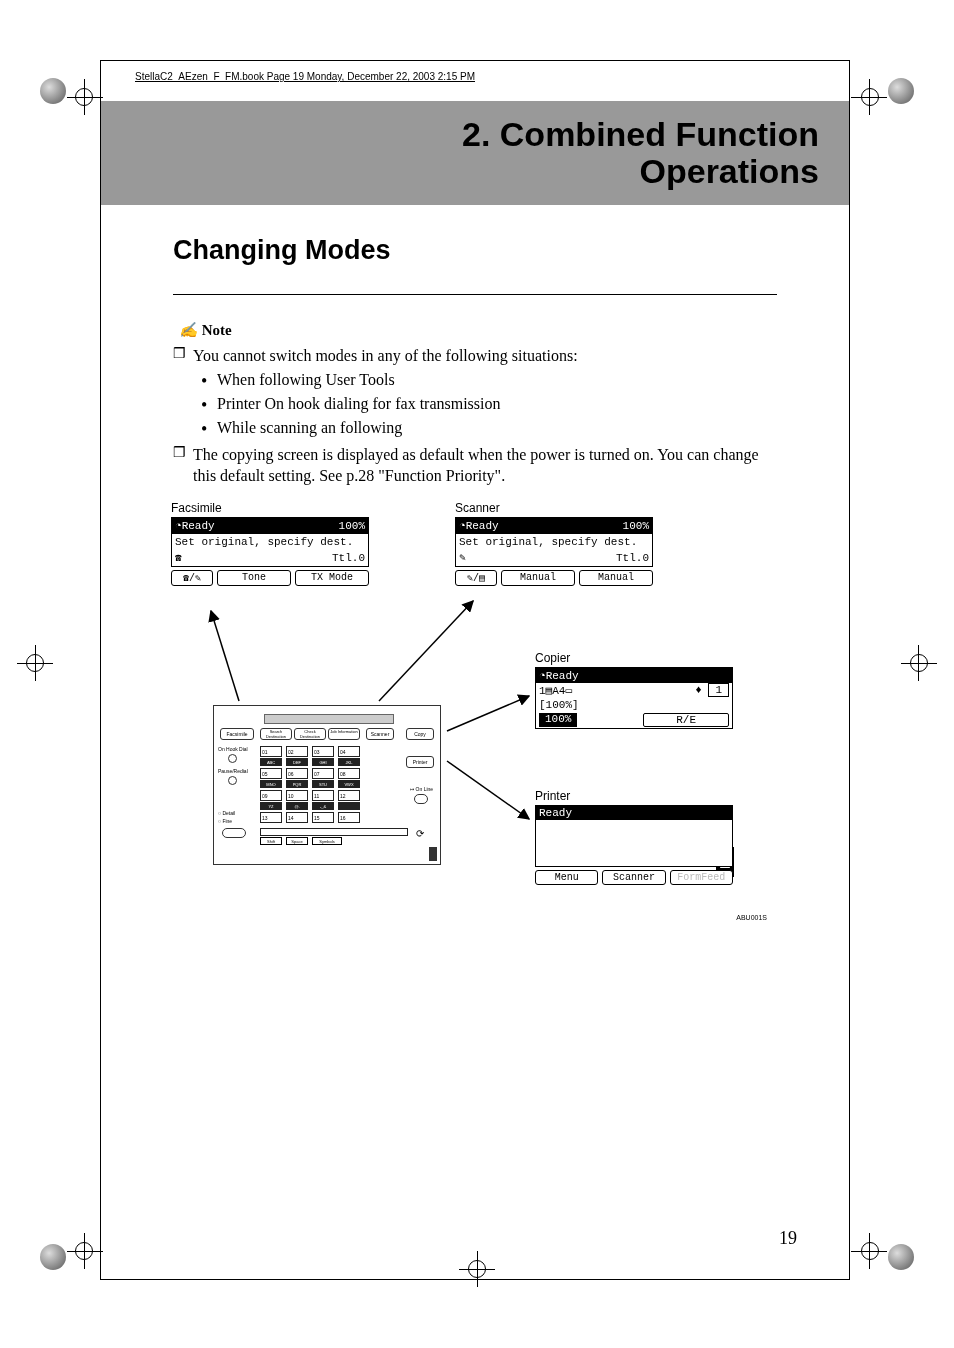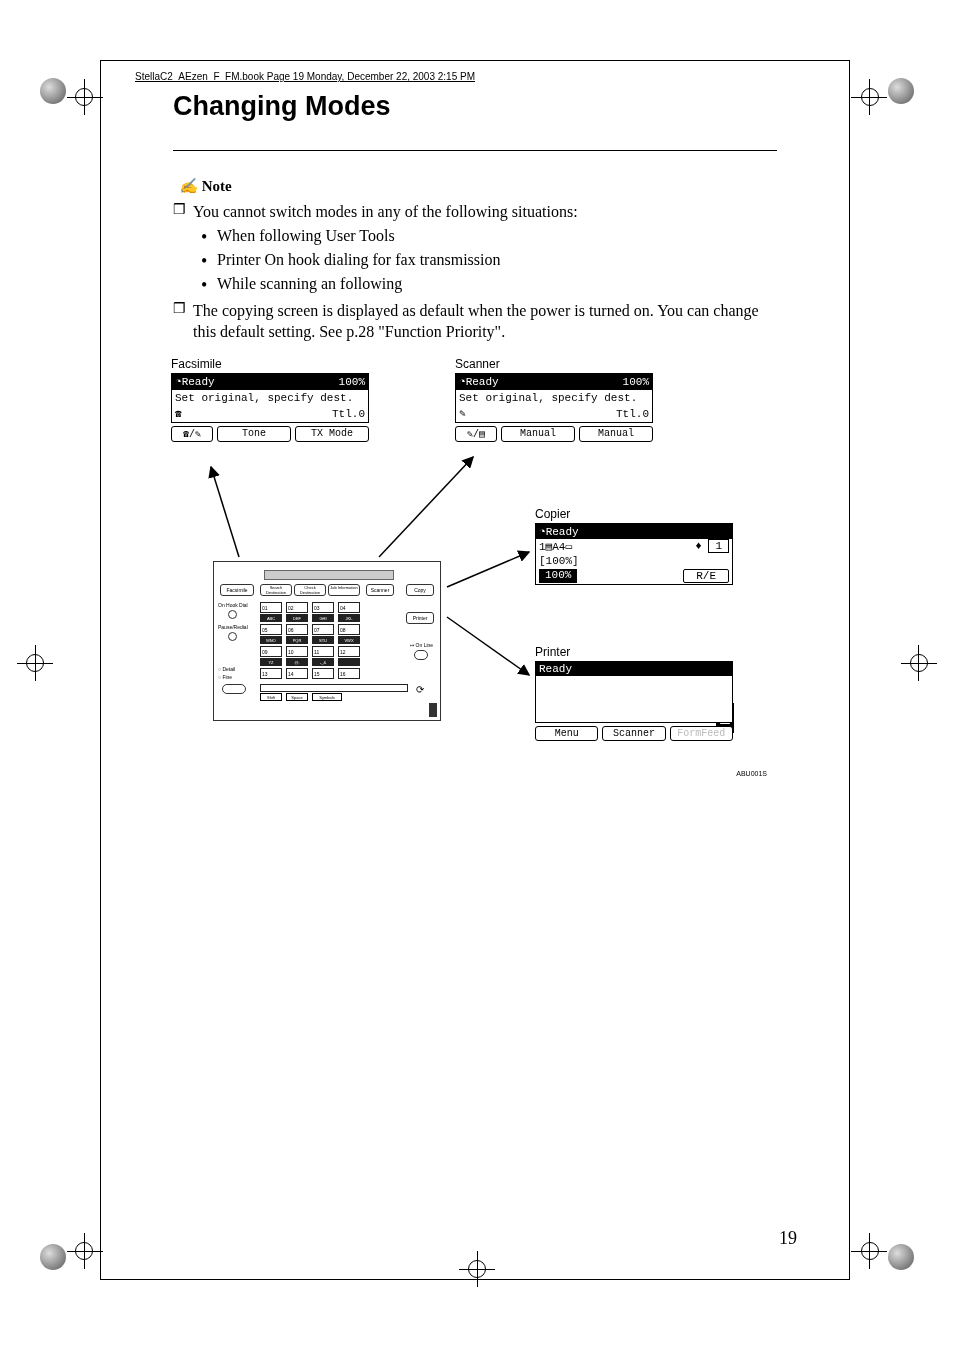--- a/index.html
+++ b/index.html
@@ -393,20 +393,27 @@
   </div>
 <div class="reg-mark bm">
     <div class="reg-circle" style="left:14px"></div>
     <div class="reg-cross-h" style="left:5px"></div>
     <div class="reg-cross-v" style="left:23px"></div>
   </div>
 
 <div class="page">
   <div class="bookfold">StellaC2_AEzen_F_FM.book  Page 19  Monday, December 22, 2003  2:15 PM</div>
 
+  <div class="chapter-header">
+    <div class="chapter-title">
+      <span>2.</span>
+      <span>Combined Function</span><br>
+      <span>Operations</span>
+    </div>
+  </div>
 
   <div class="content">
     <div class="section-title">Changing Modes</div>
     <div class="section-underline"></div>
 
     <div class="note-label">
       <span class="note-icon">✍</span>
       <span>Note</span>
     </div>
 
@@ -474,21 +481,21 @@
           <div class="copier-row-black"><span class="icon-glyph">◔</span><span>Ready</span></div>
           <div class="copier-row">
               <span>1▤A4▭</span>
               <span>♦ <span style="border:1px solid #000;padding:0 6px">1</span></span>
             </div>
           <div class="copier-row">
               <span>[100%]</span>
             </div>
           <div class="copier-bottom">
               <span class="black">100%</span>
-              <span style="border:1px solid #000;padding:0 12px;border-radius:2px">R/E</span>
+              <span style="border:1px solid #000;padding:0 32px;border-radius:2px">R/E</span>
             </div>
         </div>
         <div class="tab-marker">2</div>
       </div>
 
       <div class="lcd-panel" style="left:364px; top:288px">
         <div class="lcd-label">Printer</div>
         <div class="printer-screen">
           <div class="printer-row-black">Ready</div>
         </div>

